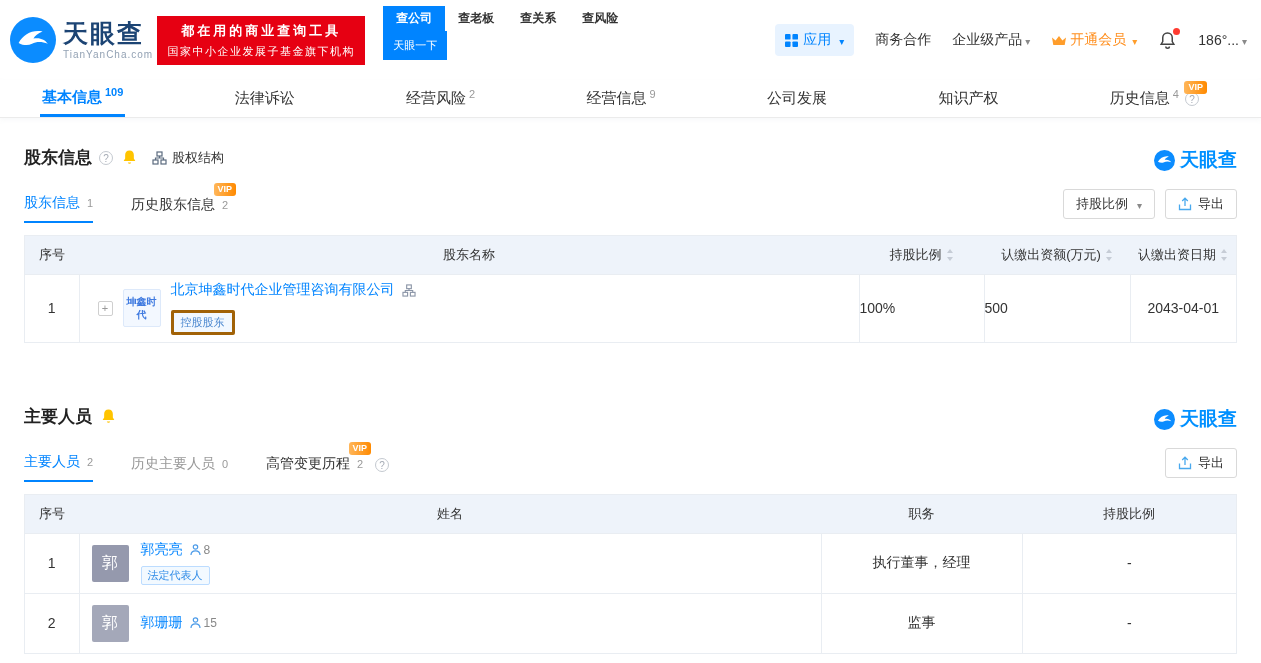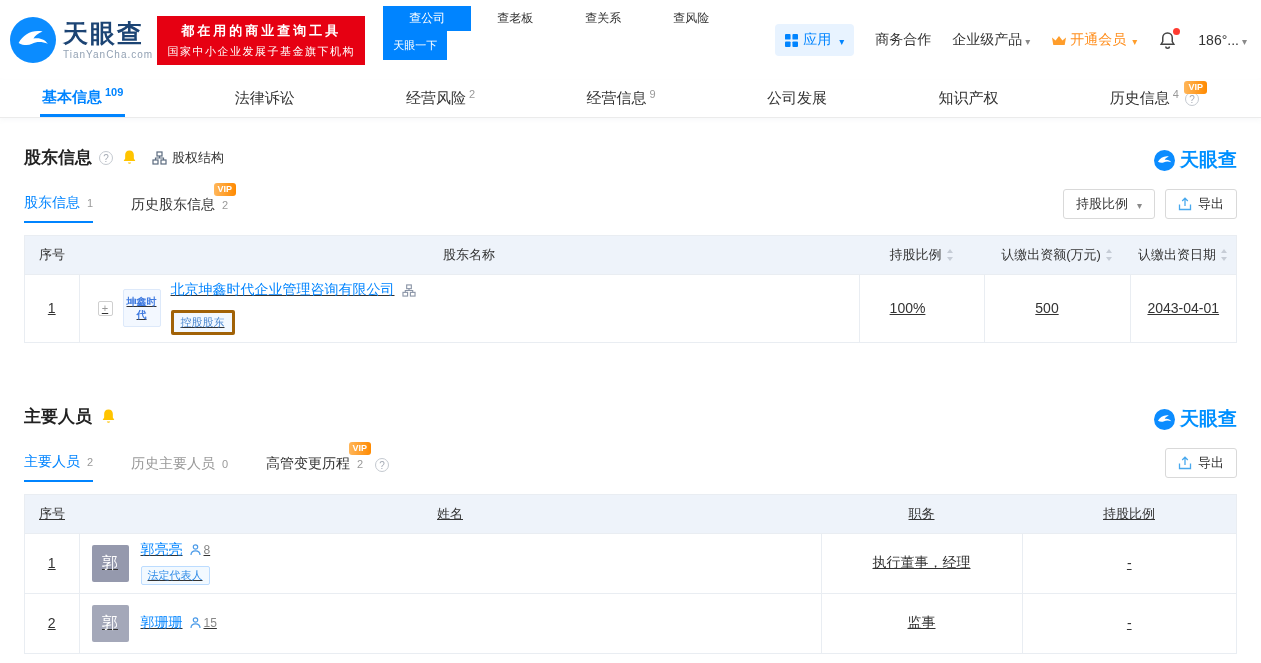--- a/index.html
+++ b/index.html
@@ -12,21 +12,21 @@
   
   .header { height:80px; display:flex; align-items:center; padding:0 14px 0 10px; }
   .logo { display:flex; align-items:center; gap:7px; cursor:pointer; }
   .brand-cn { font-size:25px; font-weight:bold; color:#1c4474; letter-spacing:2px; line-height:1; }
   .brand-en { font-size:10px; color:#93a2b4; letter-spacing:1px; margin-top:3px; }
   .banner { margin-left:4px; width:208px; background:#e60012; color:#fff; text-align:center; padding:6px 4px; }
   .banner-l1 { font-size:13px; font-weight:bold; letter-spacing:3px; white-space:nowrap; }
   .banner-l2 { font-size:11px; letter-spacing:1.5px; margin-top:4px; white-space:nowrap; }
   .search-area { margin-left:18px; align-self:flex-start; padding-top:6px; }
   .search-tabs { display:flex; font-size:12px; }
-  .search-tab { padding:4px 26px 4px; cursor:pointer; color:#333; }
+  .search-tab { padding:4px 13px 4px; cursor:pointer; color:#333;font-weight:bold; }
   .search-tab.active { background:#0084ff; color:#fff; }
   .search-row { display:flex; }
   .search-input-wrap { position:relative; width:312px; }
   .search-input { width:100%; height:29px; border:1px solid #c9d3de; border-right:none; padding:0 32px 0 9px; font-size:13px; color:#333; outline:none; font-family:inherit; }
   .camera-icon { position:absolute; right:8px; top:7px; cursor:pointer; line-height:0; }
   .search-btn { width:64px; height:29px; background:#0084ff; color:#fff; border:none; font-size:11px; cursor:pointer; font-family:inherit; }
   .nav { margin-left:auto; display:flex; align-items:center; gap:21px; font-size:14px; white-space:nowrap; }
   .nav-item { cursor:pointer; display:flex; align-items:center; }
   .nav-apps { display:flex; align-items:center; gap:5px; background:#e8f3ff; color:#0084ff; padding:7px 10px; border-radius:4px; cursor:pointer; }
   .vip-link { color:#ff8f1f; gap:3px; }
@@ -55,29 +55,29 @@
   .subtab-row { display:flex; align-items:flex-end; margin-top:20px; }
   .subtab { position:relative; margin-right:38px; font-size:14px; color:#333; padding-bottom:9px; cursor:pointer; }
   .subtab.active { color:#0084ff; border-bottom:2px solid #0084ff; }
   .subtab.disabled { color:#999; }
   .subtab .tab-count { font-size:11px; }
   .subtab .vip-badge { position:absolute; top:-13px; right:-8px; }
   .subtab-actions { margin-left:auto; display:flex; gap:10px; padding-bottom:4px; }
   .btn-outline { display:flex; align-items:center; gap:6px; border:1px solid #d9d9d9; border-radius:3px; padding:5px 12px; font-size:13px; color:#333; background:#fff; cursor:pointer; }
   
   .table-wrap { border:1px solid #e9edf2; margin-top:12px; }
-  table { width:100%; border-collapse:collapse; table-layout:fixed;text-decoration:underline; }
+  table { width:100%; border-collapse:collapse; table-layout:fixed; }
   th { background:#eef3fa; height:38px; font-size:13px; font-weight:normal; color:#333; text-align:center; }
   th .th-inner { display:inline-flex; align-items:center; gap:4px; }
   td { border-top:1px solid #e9edf2; border-left:1px solid #e9edf2; font-size:14px; color:#333; background:#fff; }
   td:first-child { border-left:none; }
   .sh-row td { height:68px; }
   .p-row td { height:60px; }
   .td-center { text-align:center; }
-  .td-right { text-align:center; }
+  .td-right { text-align:left; }
   .sh-name-cell { padding:0 18px; }
   .sh-flex { display:flex; align-items:center; }
   .expander { width:15px; height:15px; border:1px solid #cfcfcf; border-radius:2px; color:#999; font-size:11px; line-height:12px; text-align:center; margin-right:10px; cursor:pointer; flex:none; }
   .expander::after { content:"+"; }
   .com-logo { width:38px; height:38px; background:#f3f8ff; border:1px solid #dde9fa; color:#3f7ae0; font-size:10px; font-weight:bold; line-height:1.35; display:flex; align-items:center; justify-content:center; text-align:center; border-radius:2px; margin-right:10px; padding:2px; flex:none; cursor:pointer; }
   .com-info { display:flex; flex-direction:column; gap:11px; align-items:flex-start; }
   .com-name-row { display:flex; align-items:center; gap:7px; }
   .com-link { color:#0084ff; cursor:pointer; }
   .mini-icon { line-height:0; cursor:pointer; }
   .tag-holding { font-size:11px; color:#4b87cf; background:#f2f8ff; border:3px solid #a16207; padding:2px 7px; border-radius:2px; }

